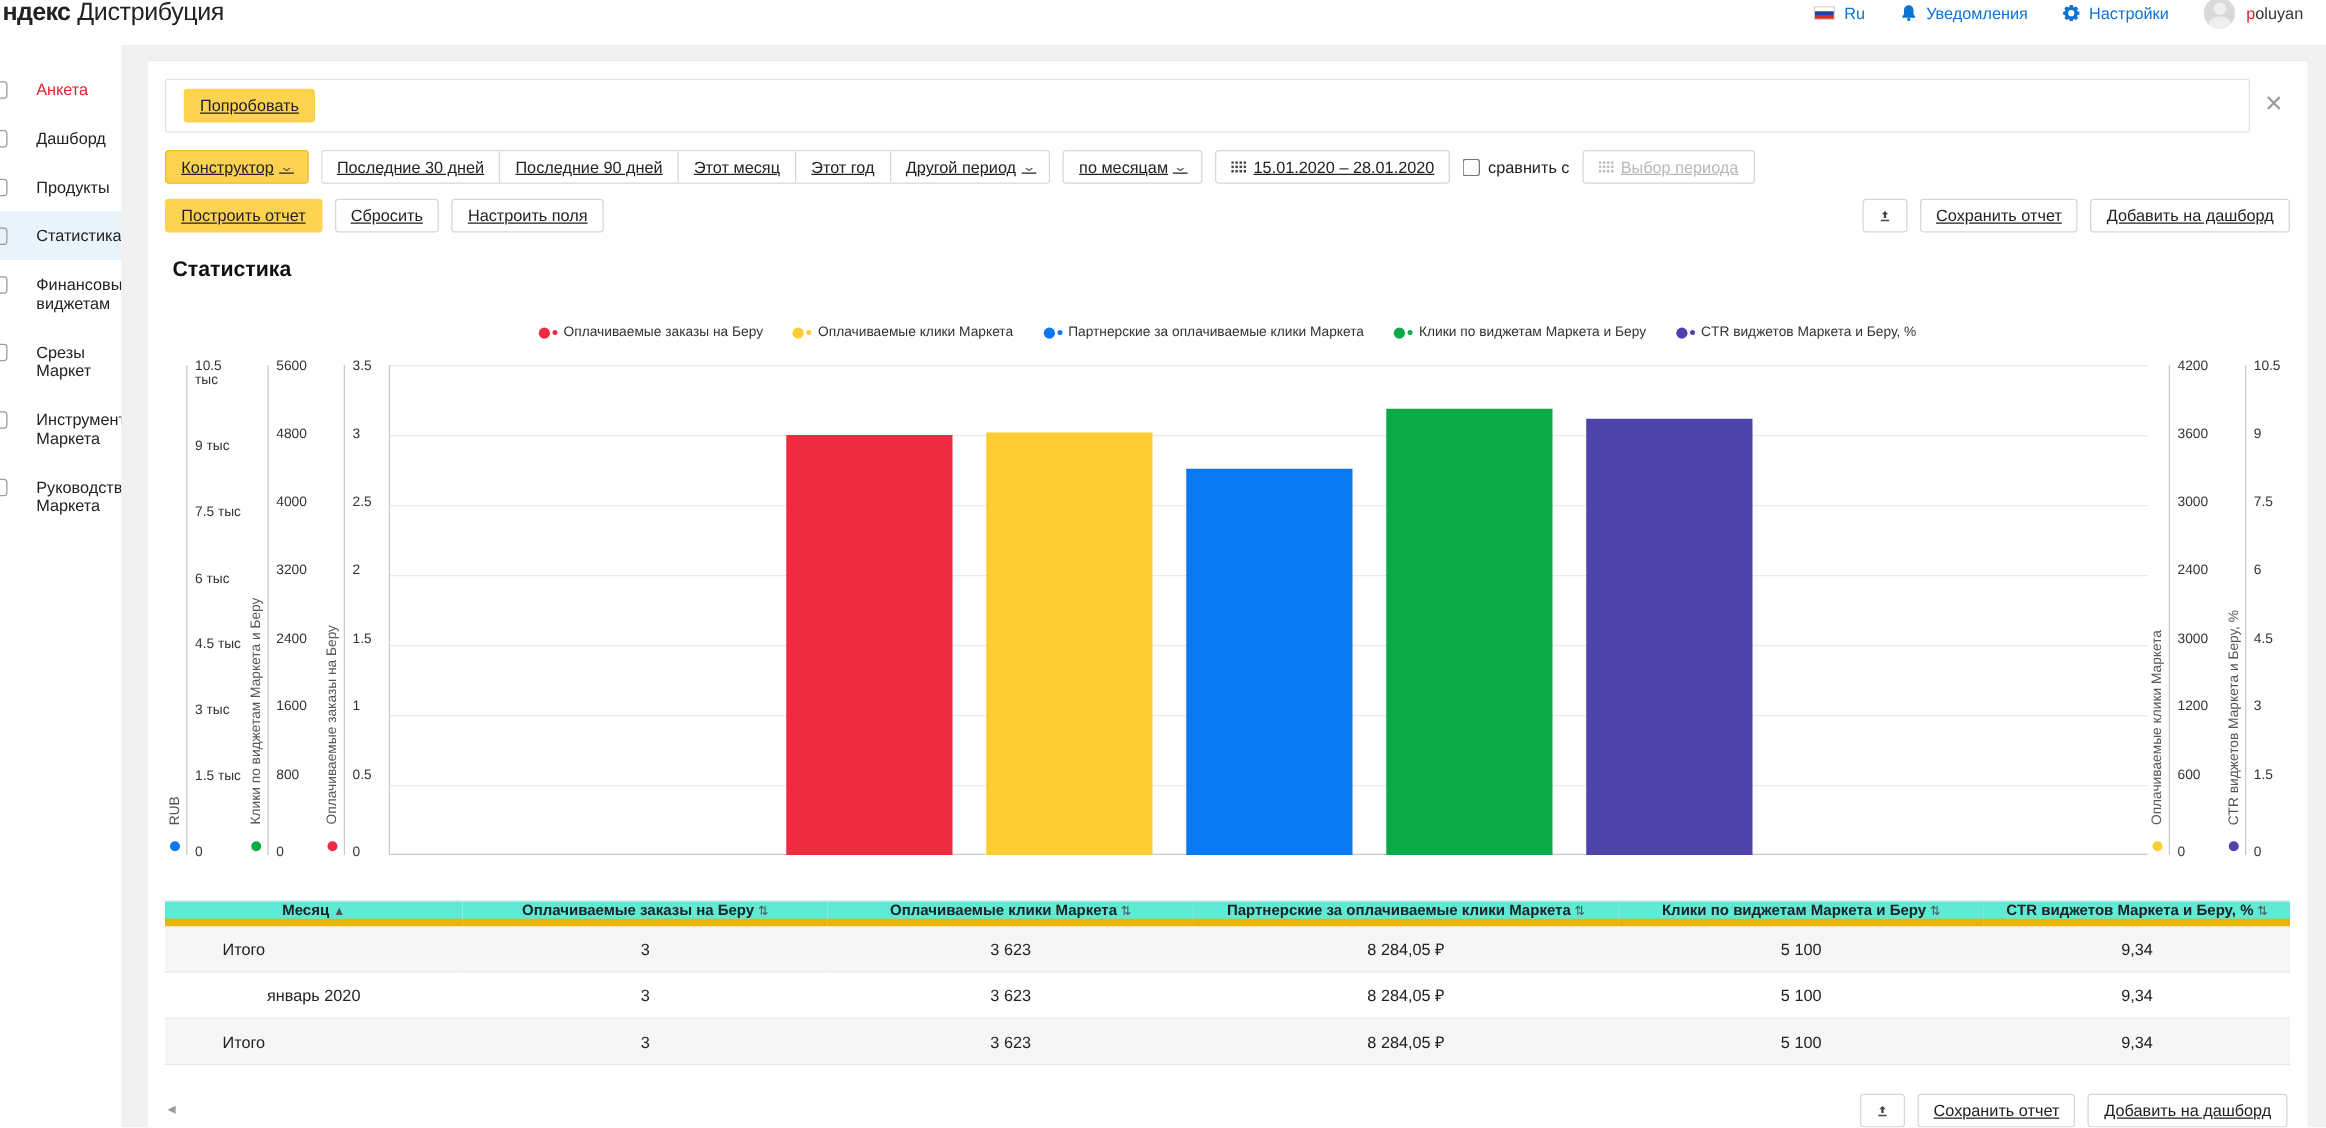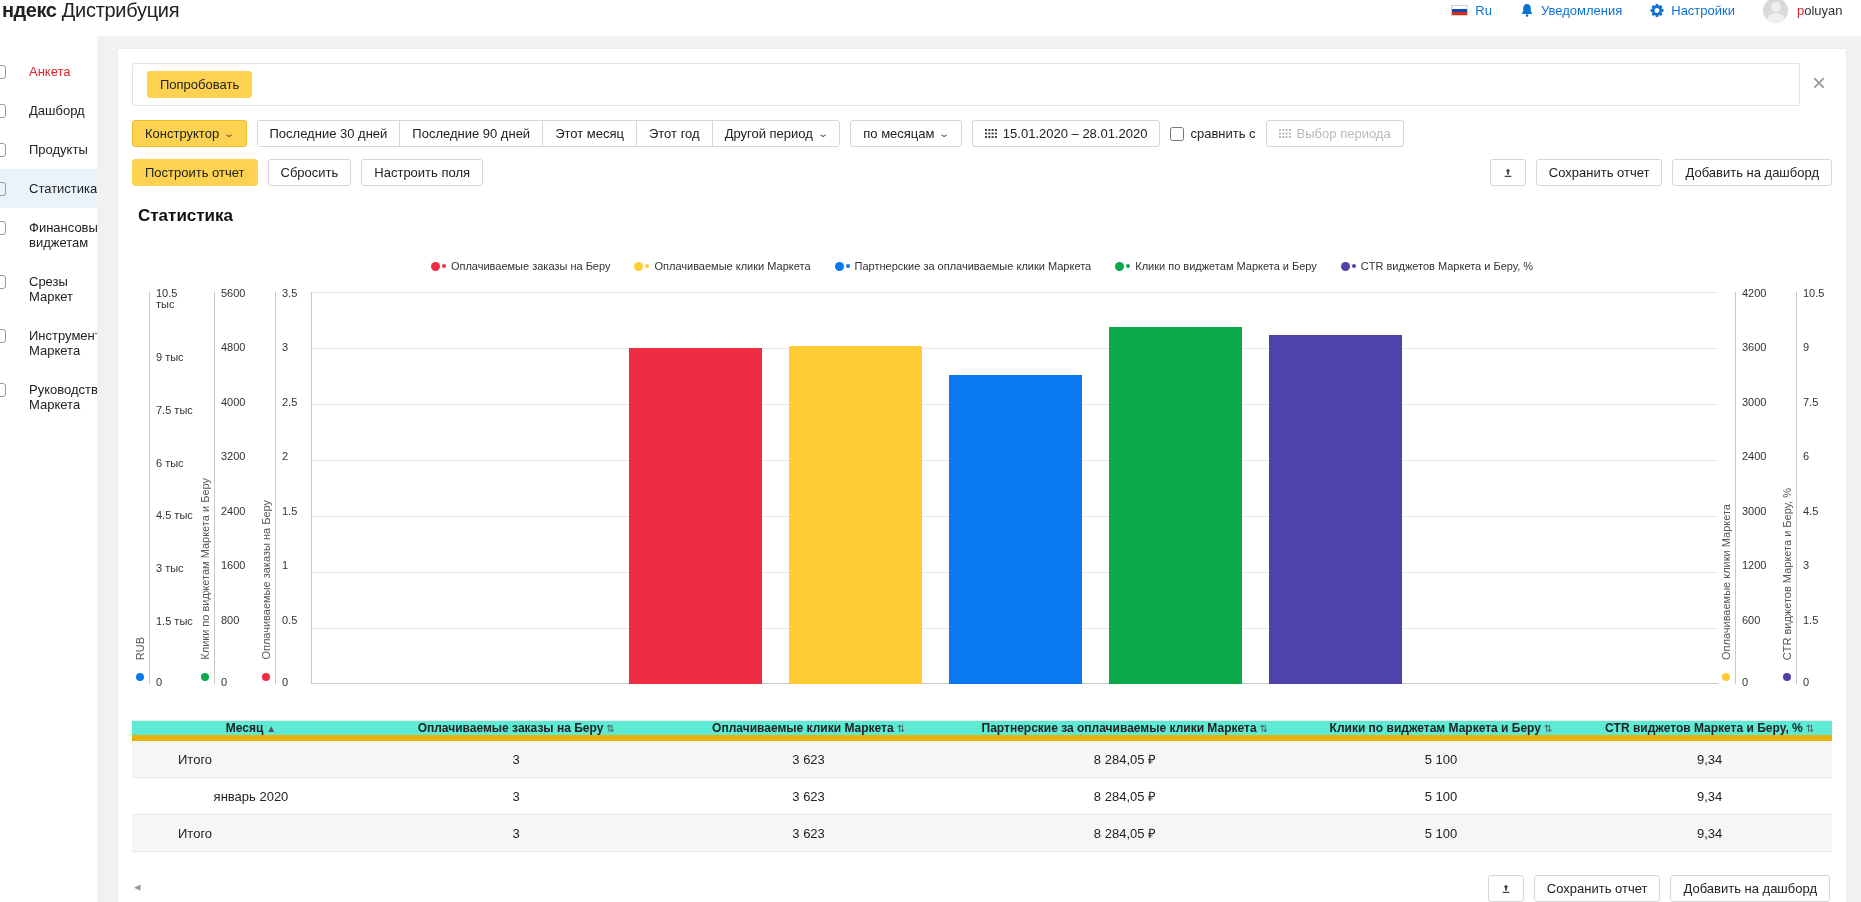--- a/index.html
+++ b/index.html
@@ -33,21 +33,21 @@
   .main { flex:1; background:#f1f1f1; padding:12px 14px 0 20px; min-width:0; }
   .card { background:#fff; height:100%; border:1px solid #ececec; border-bottom:none; display:flex; flex-direction:column; padding:14px 14px 0; overflow:hidden; }
 
   
   .banner-row { display:flex; align-items:center; gap:12px; }
   .banner { flex:1; border:1px solid #e3e3e3; border-radius:2px; padding:7px 14px; display:flex; align-items:center; gap:18px; }
   .close-x { font-size:24px; color:#9a9a9a; cursor:pointer; line-height:1; padding:0 6px 4px 0; }
 
   
   .btn { border:1px solid #d6d6d6; background:#fff; border-radius:3px; padding:5px 12px; font-size:13px;
-         font-family:inherit; color:#222; cursor:pointer; white-space:nowrap; display:inline-flex; align-items:center; gap:6px; }
+         font-family:inherit; color:#222; cursor:pointer; white-space:nowrap; display:inline-flex; align-items:center; gap:6px;text-decoration:underline; }
   .btn.yellow { background:#fdd251; border-color:#fdd251; }
   .btn.yellow.bordered { border-color:#e8bc2a; }
   .btn.disabled { color:#b9b9b9; cursor:default; }
   .chev { font-size:10px; color:#555; transform:scaleX(1.4); }
   .icon-btn { width:36px; justify-content:center; }
 
   
   .filter-row { display:flex; align-items:center; gap:10px; margin-top:14px; }
   .seg { display:flex; border:1px solid #d6d6d6; border-radius:3px; overflow:hidden; }
   .seg .btn { border:none; border-left:1px solid #d6d6d6; border-radius:0; }

